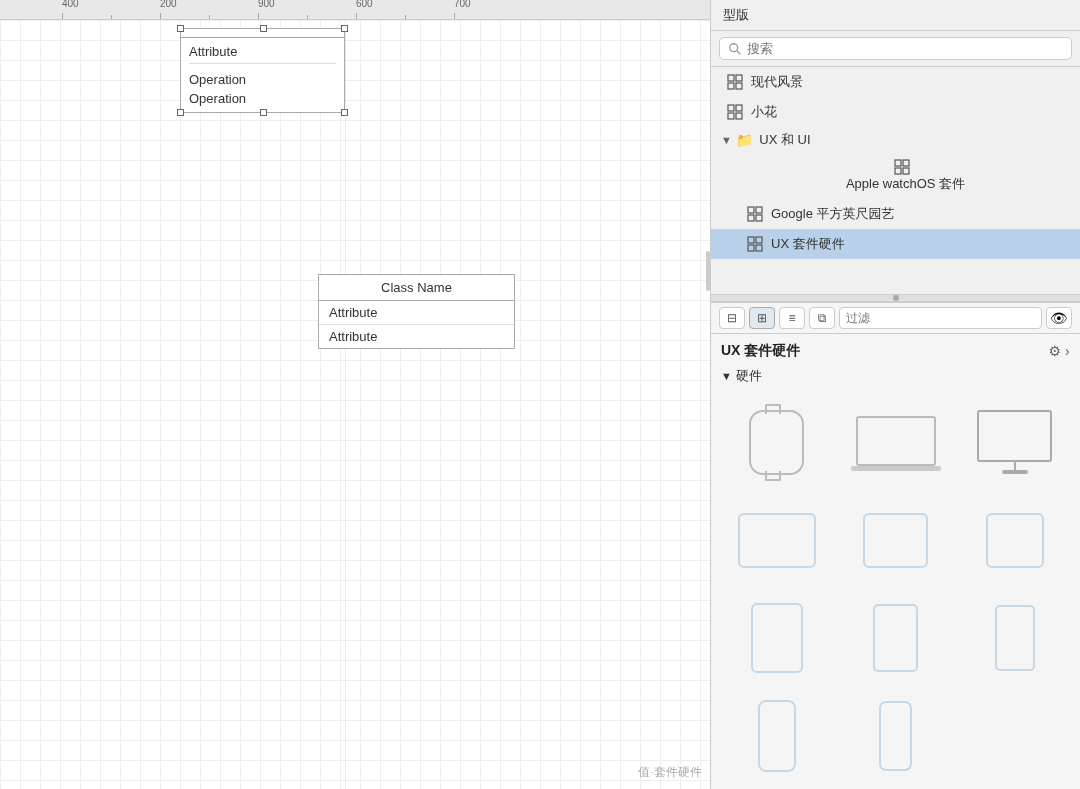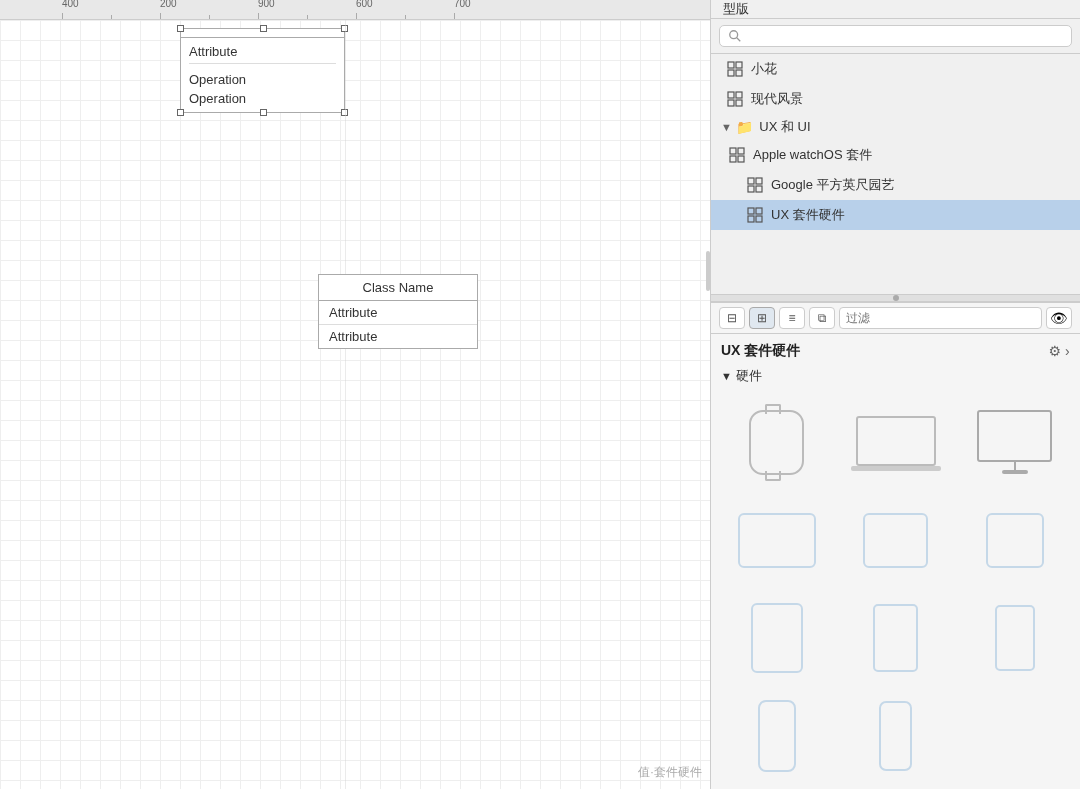--- a/index.html
+++ b/index.html
@@ -136,21 +136,21 @@
       height: 6px;
       border: 1.5px solid #aaa;
       background: white;
     }
 
     
     .uml-class-main {
       position: absolute;
       top: 254px;
       left: 318px;
-      width: 160px;
+      width: 197px;
       border: 1.5px solid #aaa;
       background: white;
     }
     .uml-class-main .class-header {
       border-bottom: 1.5px solid #aaa;
       padding: 5px 10px;
       font-size: 13px;
       font-weight: 500;
       color: #333;
       text-align: center;
@@ -177,21 +177,21 @@
     .right-panel {
       width: 370px;
       background: #f0f0f0;
       border-left: 1px solid #ccc;
       display: flex;
       flex-direction: column;
     }
 
     
     .panel-header {
-      padding: 0 12px;
+      padding: 6px 12px;
       font-size: 13px;
       color: #333;
       border-bottom: 1px solid #ccc;
       background: #f0f0f0;
     }
 
     
     .search-bar {
       padding: 6px 8px;
       border-bottom: 1px solid #ccc;
@@ -630,50 +630,51 @@
 <div class="right-panel">
 
   <div class="panel-header">型版</div>
 
   <div class="search-bar">
     <div class="search-input-wrap">
       <svg class="search-icon-svg" viewBox="0 0 16 16">
         <circle cx="6.5" cy="6.5" r="4.5"></circle>
         <line x1="10" y1="10" x2="14" y2="14"></line>
       </svg>
+      <input class="search-input" type="text" placeholder="搜索" style="">
     </div>
   </div>
 
   <div class="library-list">
 
+    <div class="library-item">
+      <svg class="lib-icon" viewBox="0 0 16 16" fill="none" stroke="#555" stroke-width="1.2">
+        <rect x="1" y="1" width="6" height="6"></rect>
+          <rect x="9" y="1" width="6" height="6"></rect>
+        <rect x="1" y="9" width="6" height="6"></rect>
+          <rect x="9" y="9" width="6" height="6"></rect>
+      </svg>
+      <span>现代风景</span>
+    </div>
     <div class="library-item">
       <svg class="lib-icon" viewBox="0 0 16 16" fill="none" stroke="#555" stroke-width="1.2">
         <rect x="1" y="1" width="6" height="6"></rect>
           <rect x="9" y="1" width="6" height="6"></rect>
         <rect x="1" y="9" width="6" height="6"></rect>
           <rect x="9" y="9" width="6" height="6"></rect>
       </svg>
       <span>小花</span>
     </div>
-    <div class="library-item">
-      <svg class="lib-icon" viewBox="0 0 16 16" fill="none" stroke="#555" stroke-width="1.2">
-        <rect x="1" y="1" width="6" height="6"></rect>
-          <rect x="9" y="1" width="6" height="6"></rect>
-        <rect x="1" y="9" width="6" height="6"></rect>
-          <rect x="9" y="9" width="6" height="6"></rect>
-      </svg>
-      <span>现代风景</span>
-    </div>
 
     <div class="section-header">
       <span class="chevron">▼</span>
       <span class="folder-icon">📁</span>
       <span>UX 和 UI</span>
     </div>
-    <div class="library-item" style="padding-left: 18px;">
+    <div class="library-item" style="padding-left: 36px; flex-direction: column;">
       <svg class="lib-icon" viewBox="0 0 16 16" fill="none" stroke="#555" stroke-width="1.2">
         <rect x="1" y="1" width="6" height="6"></rect>
           <rect x="9" y="1" width="6" height="6"></rect>
         <rect x="1" y="9" width="6" height="6"></rect>
           <rect x="9" y="9" width="6" height="6"></rect>
       </svg>
       <span>Apple watchOS 套件</span>
     </div>
     <div class="library-item" style="padding-left: 36px;">
       <svg class="lib-icon" viewBox="0 0 16 16" fill="none" stroke="#555" stroke-width="1.2">

